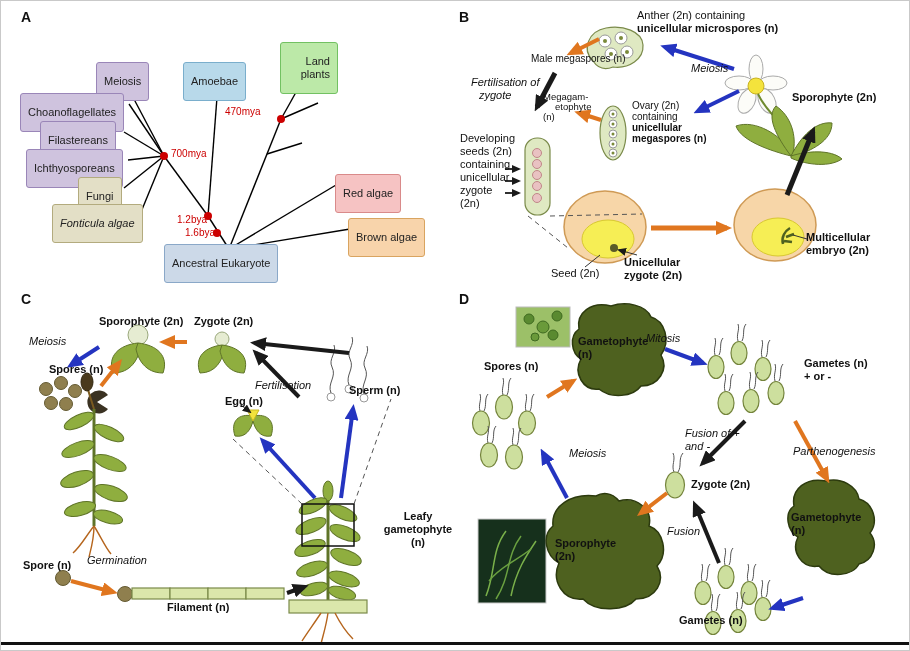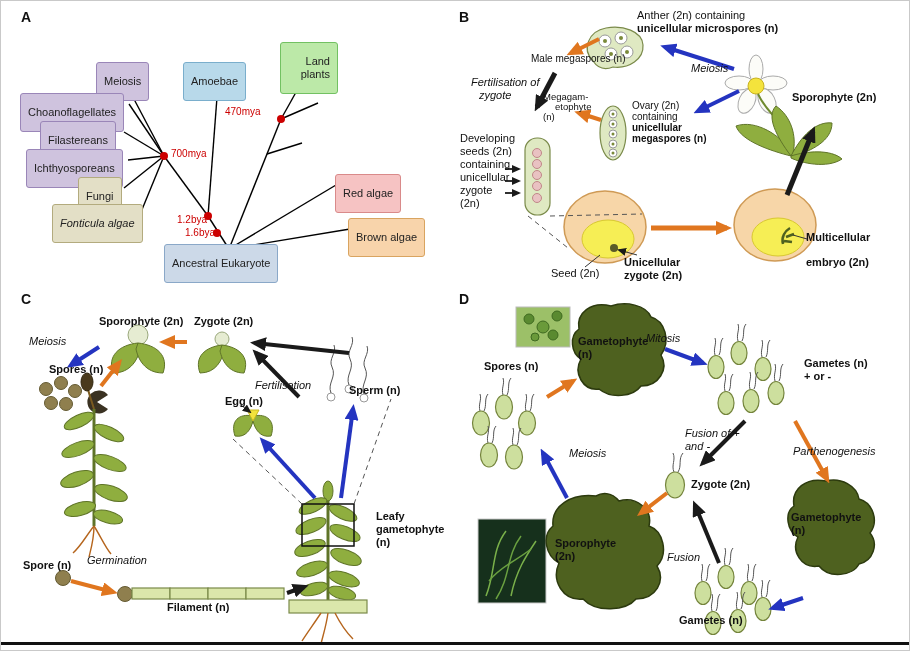--- a/index.html
+++ b/index.html
@@ -435,43 +435,43 @@
 <div class="lbl" style="left:459px;top:131px">Developing</div>
 <div class="lbl" style="left:459px;top:144px">seeds (2n)</div>
 <div class="lbl" style="left:459px;top:157px">containing</div>
 <div class="lbl" style="left:459px;top:170px">unicellular</div>
 <div class="lbl" style="left:459px;top:183px">zygote</div>
 <div class="lbl" style="left:459px;top:196px">(2n)</div>
 <div class="lbl" style="left:550px;top:266px">Seed (2n)</div>
 <div class="lbl b" style="left:623px;top:255px">Unicellular</div>
 <div class="lbl b" style="left:623px;top:268px">zygote (2n)</div>
 <div class="lbl b" style="left:805px;top:230px">Multicellular</div>
-<div class="lbl b" style="left:805px;top:255px">embryo (2n)</div>
+<div class="lbl b" style="left:805px;top:243px">embryo (2n)</div>
 
 <div class="lbl b" style="left:98px;top:314px">Sporophyte (2n)</div>
 <div class="lbl b" style="left:193px;top:314px">Zygote (2n)</div>
 <div class="lbl i" style="left:28px;top:334px">Meiosis</div>
 <div class="lbl b" style="left:48px;top:362px">Spores (n)</div>
 <div class="lbl i" style="left:254px;top:378px">Fertilisation</div>
 <div class="lbl b" style="left:224px;top:394px">Egg (n)</div>
 <div class="lbl b" style="left:348px;top:383px">Sperm (n)</div>
-<div class="lbl b wrap" style="left:375px;top:509px;width:84px;text-align:left">Leafy gametophyte (n)</div>
+<div class="lbl b wrap" style="left:375px;top:509px;width:84px;text-align:center">Leafy gametophyte (n)</div>
 <div class="lbl b" style="left:22px;top:558px">Spore (n)</div>
 <div class="lbl i" style="left:86px;top:553px">Germination</div>
 <div class="lbl b" style="left:166px;top:600px">Filament (n)</div>
 
 <div class="lbl b" style="left:483px;top:359px">Spores (n)</div>
 <div class="lbl b wrap" style="left:577px;top:334px;width:82px">Gametophyte (n)</div>
 <div class="lbl i" style="left:645px;top:331px">Mitosis</div>
 <div class="lbl b" style="left:803px;top:356px">Gametes (n)</div>
 <div class="lbl b" style="left:803px;top:369px">+ or -</div>
 <div class="lbl i" style="left:568px;top:446px">Meiosis</div>
 <div class="lbl i" style="left:684px;top:426px">Fusion of +</div>
 <div class="lbl i" style="left:684px;top:439px">and -</div>
 <div class="lbl b" style="left:690px;top:477px">Zygote (2n)</div>
 <div class="lbl i" style="left:792px;top:444px">Parthenogenesis</div>
 <div class="lbl b wrap" style="left:554px;top:536px;width:82px">Sporophyte (2n)</div>
-<div class="lbl i" style="left:666px;top:550px">Fusion</div>
+<div class="lbl i" style="left:666px;top:524px">Fusion</div>
 <div class="lbl b wrap" style="left:790px;top:510px;width:82px">Gametophyte (n)</div>
 <div class="lbl b" style="left:678px;top:613px">Gametes (n)</div>
 
 <div class="bottom-rule"></div>
 </div>
 
 </body></html>

